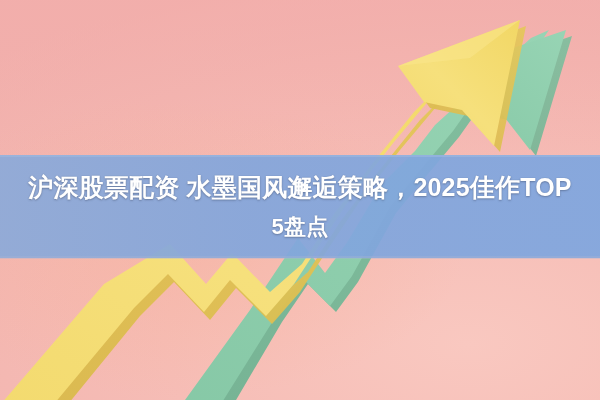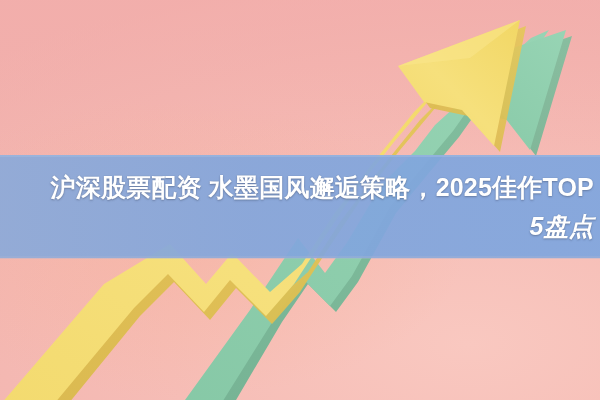--- a/index.html
+++ b/index.html
@@ -63,36 +63,36 @@
   }
   
   .title-wrap {
     position: absolute;
     left: 0;
     right: 0;
     top: 155px;
     height: 103px;
     display: flex;
     flex-direction: column;
-    align-items: flex-end;
+    align-items: center;
     justify-content: center;
-    padding: 0 6px;
+    padding: 0 22px;
     box-sizing: border-box;
   }
   .title-line {
     color: #ffffff;
     font-weight: 700;
     font-size: 25px;
     line-height: 39px;
     letter-spacing: 0.2px;
     white-space: nowrap;
     text-shadow: 0 1px 2px rgba(60,70,95,0.42),
                  0 0 1px rgba(60,70,95,0.30);
   }
-  .title-line.l2 { font-size: 25px; font-style: italic; }
+  .title-line.l2 { font-size: 22px; }
 </style>
 </head>
 <body>
 
 <div id="stage">
 
   <div class="bg-base"></div>
   <div class="bg-warm"></div>
   <div class="bg-tint-top"></div>
 

